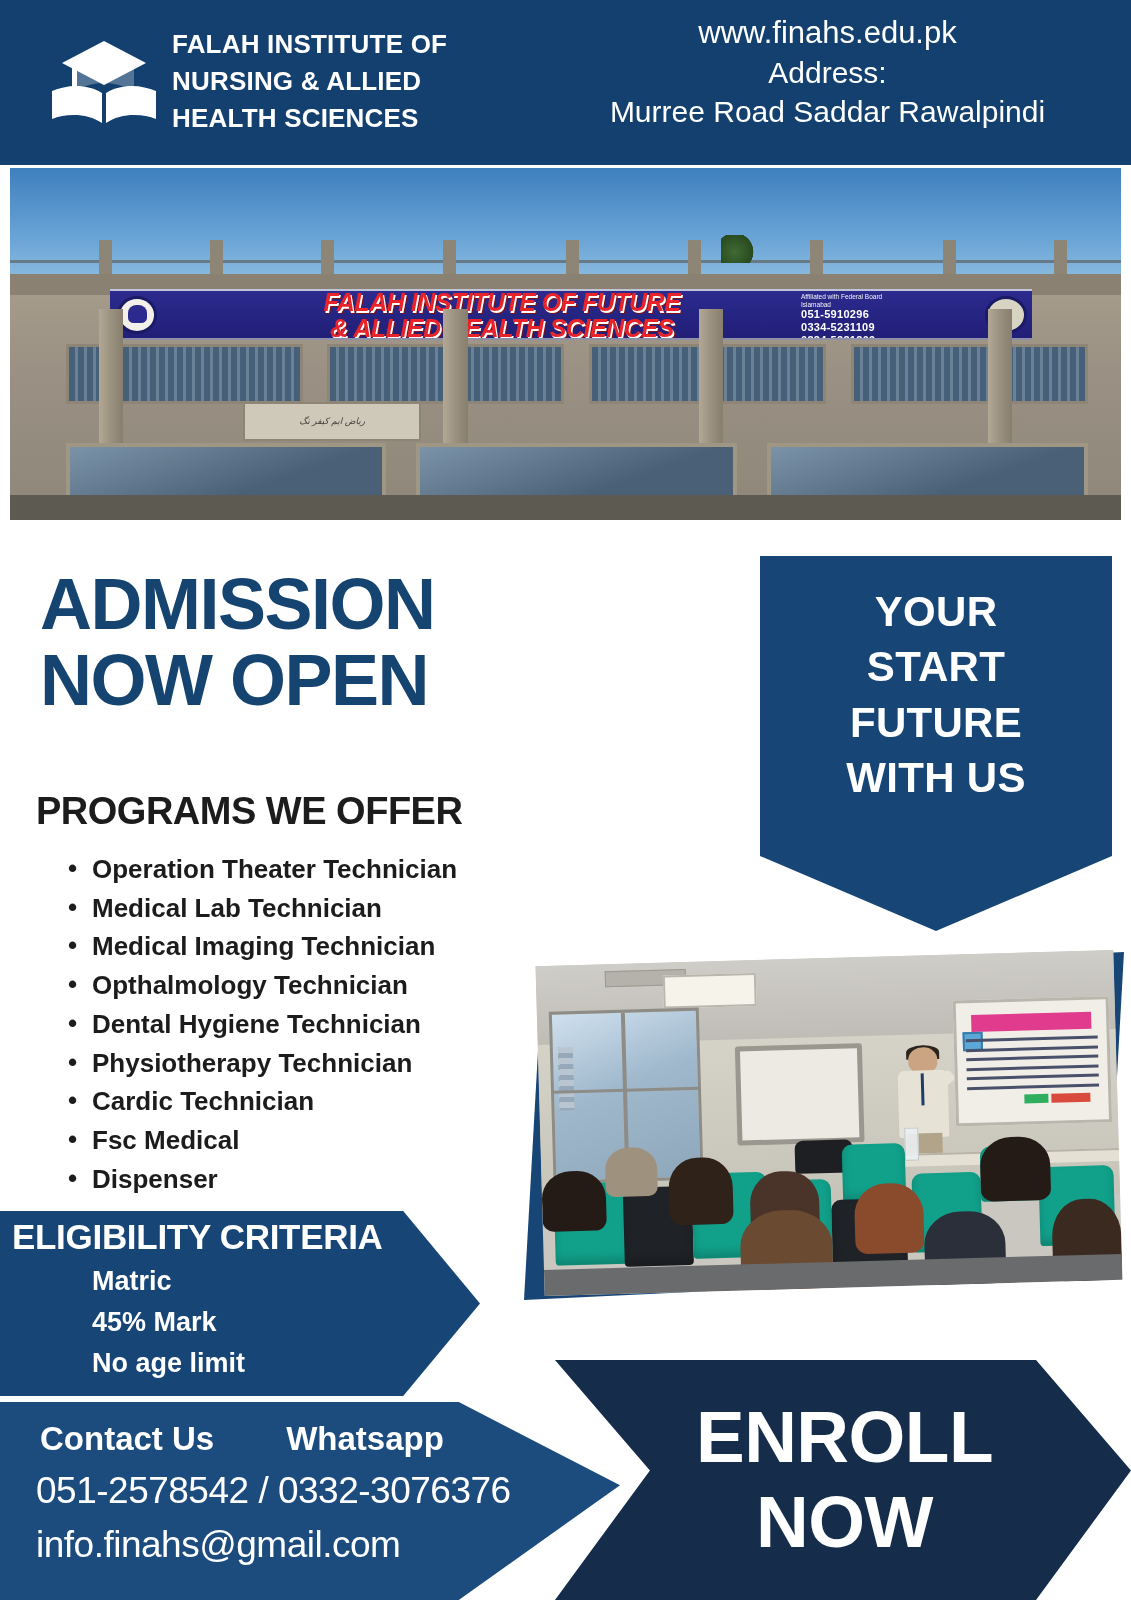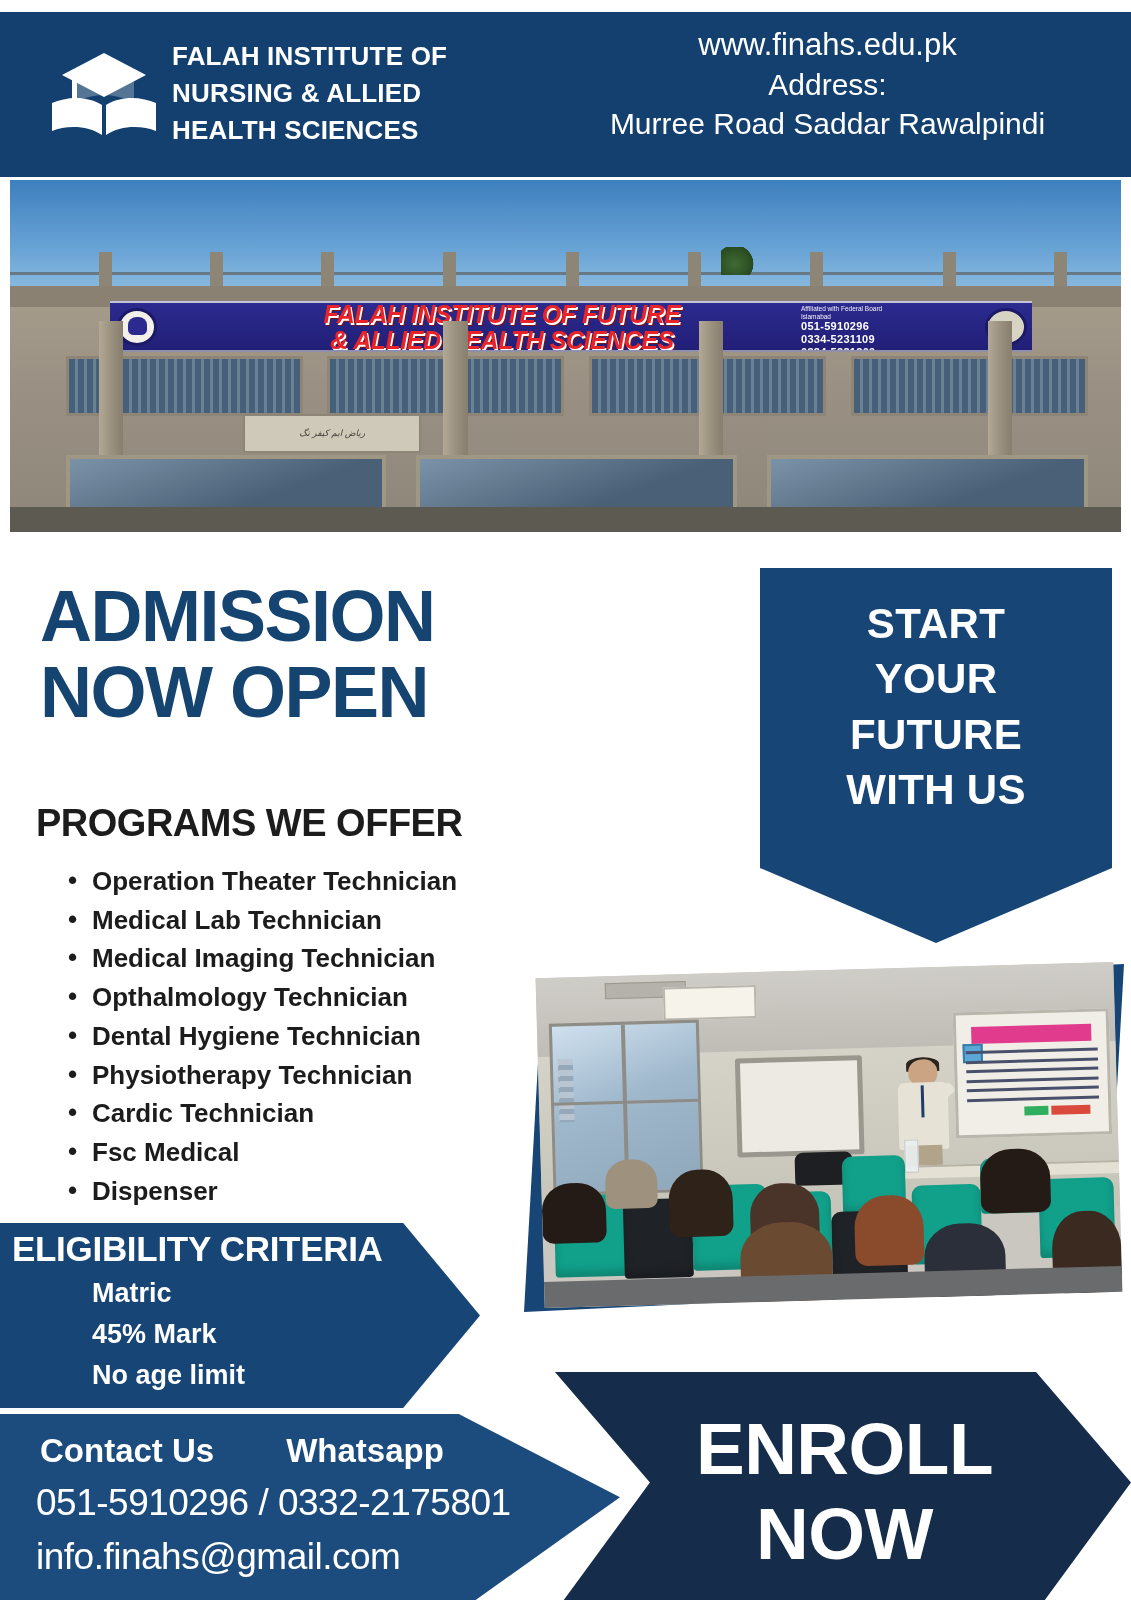--- a/index.html
+++ b/index.html
@@ -3,21 +3,21 @@
 <meta charset="utf-8">
 <style>
   * { margin:0; padding:0; box-sizing:border-box; }
   html,body { width:1131px; height:1600px; }
   body {
     font-family:"Liberation Sans", sans-serif;
     background:#ffffff;
     position:relative;
     overflow:hidden;
   }
-  .poster { position:relative; width:1131px; height:1256px; background:#fff;margin-top:12px; }
+  .poster { position:relative; width:1131px; height:1256px; background:#fff; }
 
   
   .header {
     position:absolute; left:0; top:0; width:1131px; height:165px;
     background:#13406e;
     display:flex; align-items:center;
   }
   .logo-wrap {
     position:absolute; left:34px; top:28px; width:140px; height:110px;
     display:flex; align-items:center; justify-content:center;
@@ -433,22 +433,22 @@
     <li>Medical Imaging Technician</li>
     <li>Opthalmology Technician</li>
     <li>Dental Hygiene Technician</li>
     <li>Physiotherapy Technician</li>
     <li>Cardic Technician</li>
     <li>Fsc Medical</li>
     <li>Dispenser</li>
   </ul>
 
   <div class="pennant">
+    <div>YOUR</div>
     <div>START</div>
-    <div>YOUR</div>
     <div>FUTURE</div>
     <div>WITH US</div>
   </div>
 
   <div class="class-shape"></div>
   <div class="class-photo">
     <div class="cp-ceiling"></div>
     <div class="cp-vent"></div>
     <div class="cp-light"></div>
     <div class="cp-wall"></div>
@@ -516,17 +516,17 @@
   <div class="enroll">
     <div>ENROLL</div>
     <div>NOW</div>
   </div>
 
   <div class="contact">
     <div class="contact-head">
       <span>Contact Us</span>
       <span>Whatsapp</span>
     </div>
-    <div class="contact-phone">051-5910296 / 0332-2175801</div>
+    <div class="contact-phone">051-2578542 / 0332-3076376</div>
     <div class="contact-email">info.finahs@gmail.com</div>
   </div>
 
 </div>
 
 </body></html>

